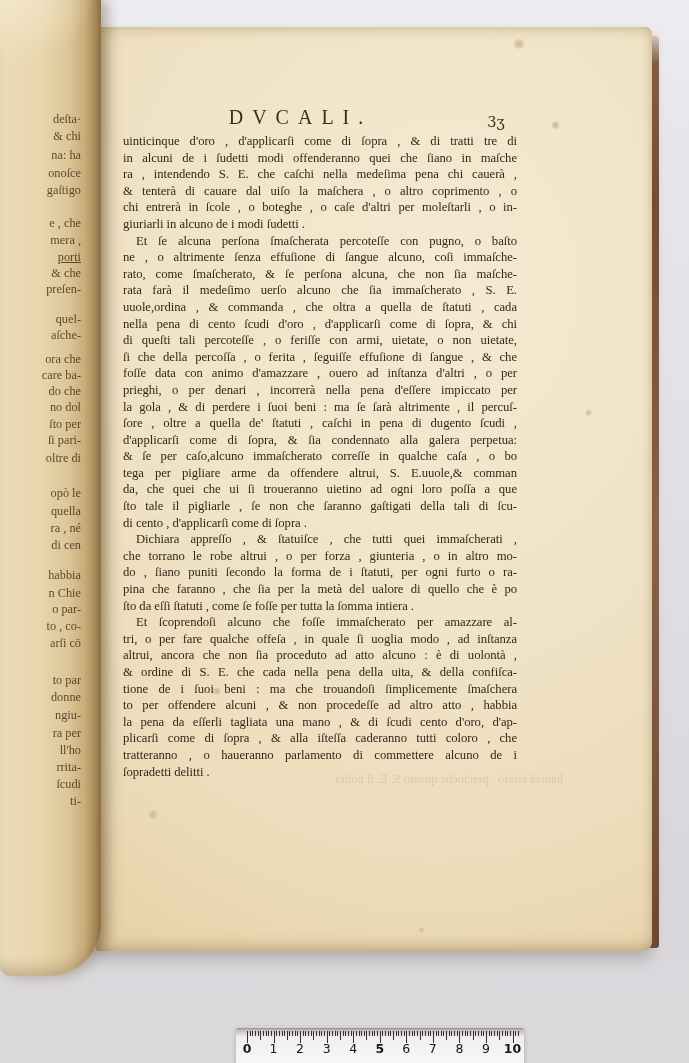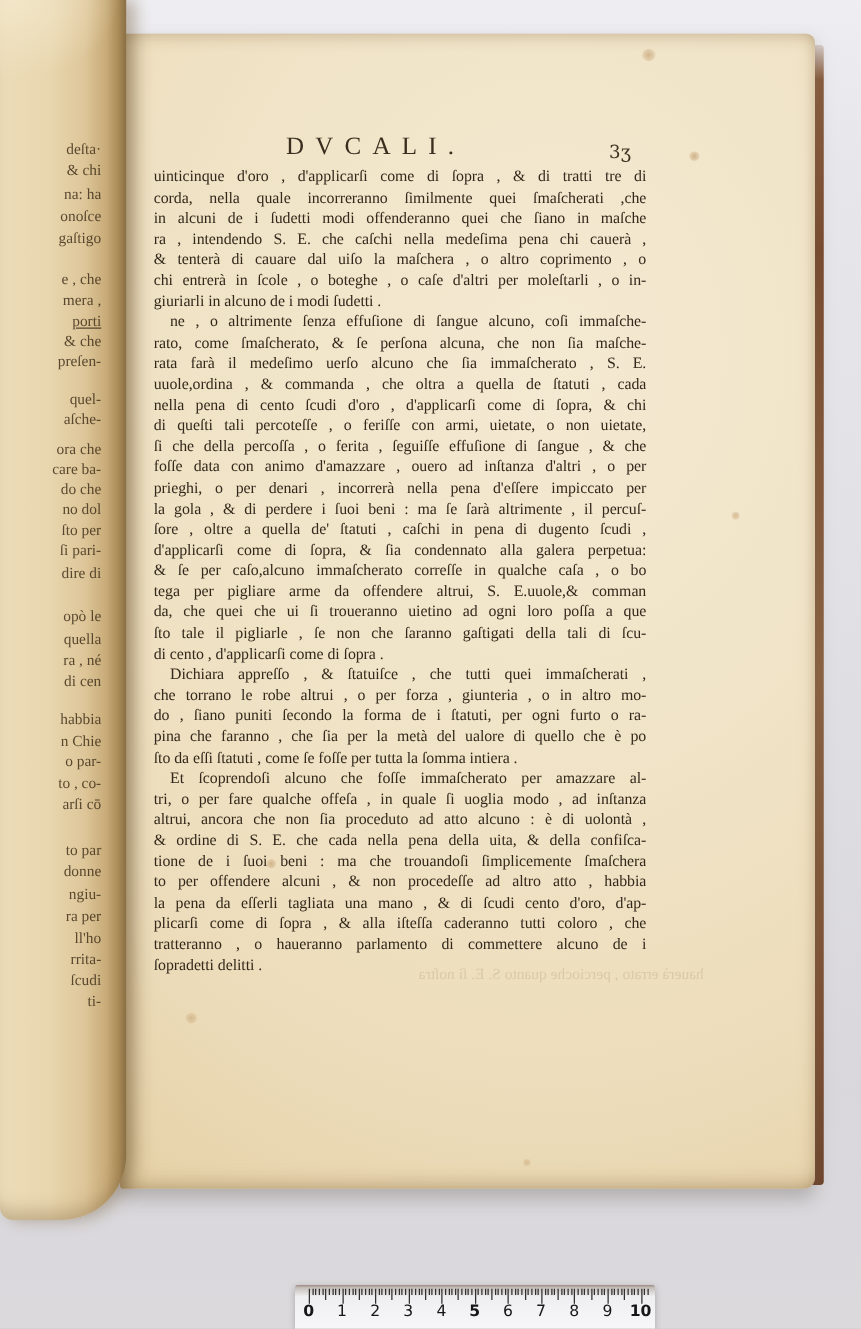--- a/index.html
+++ b/index.html
@@ -99,28 +99,28 @@
 <div class="photo">
 
   <div class="book-edge"></div>
 
   <div class="page">
     <div class="running-title">DVCALI.</div>
     <div class="page-number">3ʒ</div>
     <div class="text-block">
         <div class="para">
           <div class="tline">uinticinque d'oro , d'applicarſi come di ſopra , &amp; di tratti tre di</div>
-          <div class="tline">corda, nella quale incorreranno ſimilmente quei ſmaſcherati ,che</div>
           <div class="tline">in alcuni de i ſudetti modi offenderanno quei che ſiano in maſche</div>
           <div class="tline">ra , intendendo S. E. che caſchi nella medeſima pena chi cauerà ,</div>
           <div class="tline">&amp; tenterà di cauare dal uiſo la maſchera , o altro coprimento , o</div>
           <div class="tline">chi entrerà in ſcole , o boteghe , o caſe d'altri per moleſtarli , o in-</div>
           <div class="tline tlast">giuriarli in alcuno de i modi ſudetti .</div>
         </div>
         <div class="para indent">
+          <div class="tline">Et ſe alcuna perſona ſmaſcherata percoteſſe con pugno, o baſto</div>
           <div class="tline">ne , o altrimente ſenza effuſione di ſangue alcuno, coſi immaſche-</div>
           <div class="tline">rato, come ſmaſcherato, &amp; ſe perſona alcuna, che non ſia maſche-</div>
           <div class="tline">rata farà il medeſimo uerſo alcuno che ſia immaſcherato , S. E.</div>
           <div class="tline">uuole,ordina , &amp; commanda , che oltra a quella de ſtatuti , cada</div>
           <div class="tline">nella pena di cento ſcudi d'oro , d'applicarſi come di ſopra, &amp; chi</div>
           <div class="tline">di queſti tali percoteſſe , o feriſſe con armi, uietate, o non uietate,</div>
           <div class="tline">ſi che della percoſſa , o ferita , ſeguiſſe effuſione di ſangue , &amp; che</div>
           <div class="tline">foſſe data con animo d'amazzare , ouero ad inſtanza d'altri , o per</div>
           <div class="tline">prieghi, o per denari , incorrerà nella pena d'eſſere impiccato per</div>
           <div class="tline">la gola , &amp; di perdere i ſuoi beni : ma ſe ſarà altrimente , il percuſ-</div>
@@ -174,21 +174,21 @@
         <div class="frag" style="top: 266px;">&amp; che</div>
         <div class="frag" style="top: 282px;">preſen-</div>
         <div class="frag" style="top: 312px;">quel-</div>
         <div class="frag" style="top: 328px;">aſche-</div>
         <div class="frag" style="top: 352px;">ora che</div>
         <div class="frag" style="top: 368px;">care ba-</div>
         <div class="frag" style="top: 384px;">do che</div>
         <div class="frag" style="top: 400px; text-align: center;">no dol</div>
         <div class="frag" style="top: 417px; text-align: center;">ſto per</div>
         <div class="frag" style="top: 433px;">ſi pari-</div>
-        <div class="frag" style="top: 451px;">dire di</div>
+        <div class="frag" style="top: 451px;">oltre di</div>
         <div class="frag" style="top: 486px;">opò le</div>
         <div class="frag" style="top: 504px;">quella</div>
         <div class="frag" style="top: 521px;">ra , né</div>
         <div class="frag" style="top: 538px;">di cen</div>
         <div class="frag" style="top: 568px;">habbia</div>
         <div class="frag" style="top: 586px;">n Chie</div>
         <div class="frag" style="top: 602px;">o par-</div>
         <div class="frag" style="top: 619px;">to , co-</div>
         <div class="frag" style="top: 636px;">arſi cō</div>
         <div class="frag" style="top: 673px;">to par</div>

